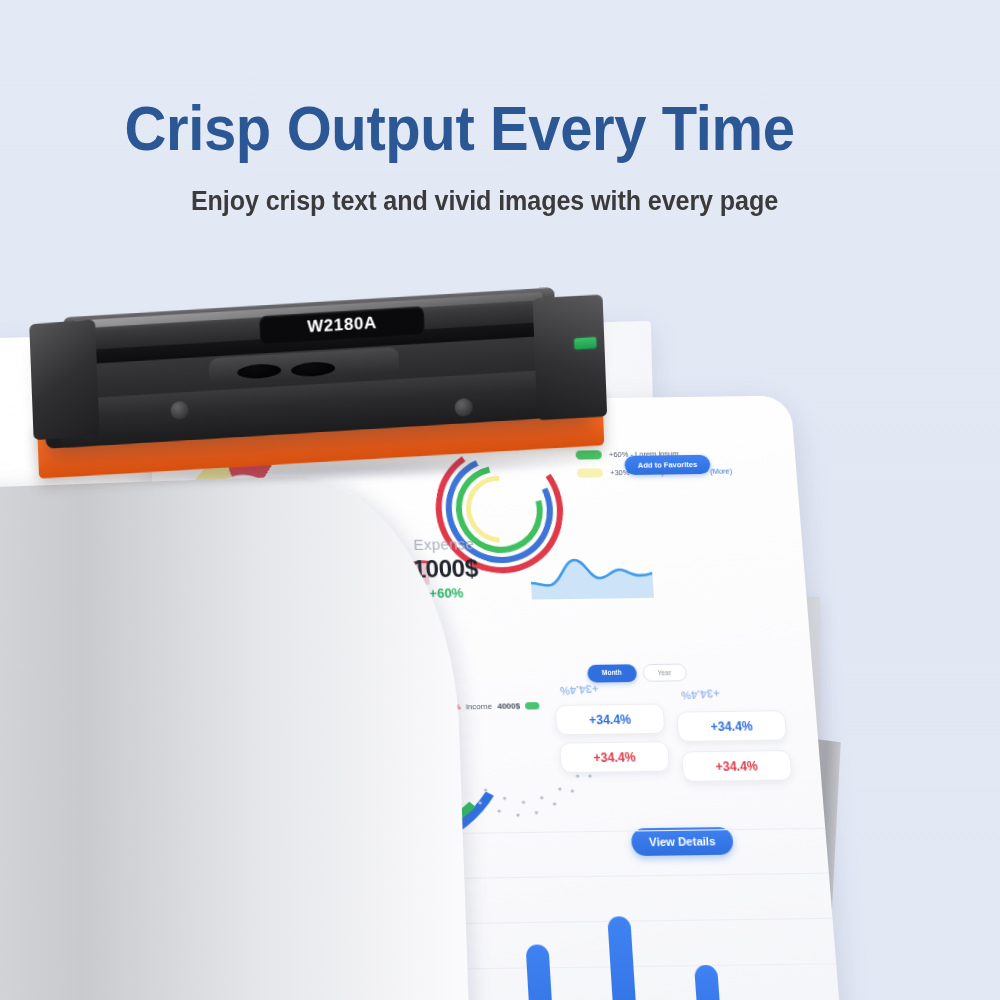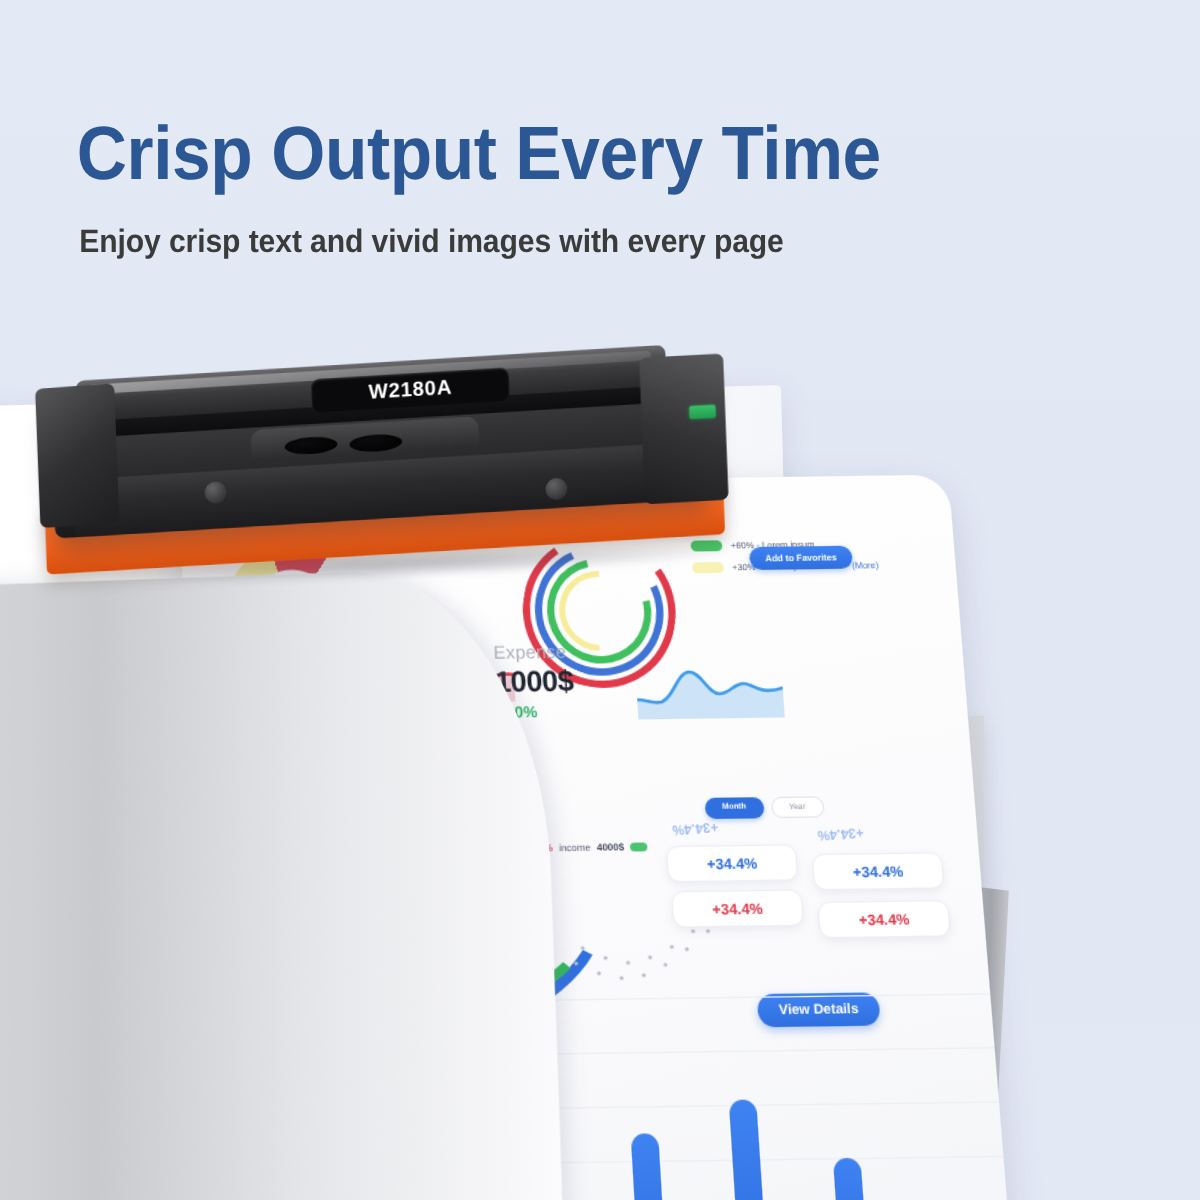--- a/index.html
+++ b/index.html
@@ -2,21 +2,21 @@
 <html><head>
 <meta charset="utf-8">
 <style>
   html,body{margin:0;padding:0;}
   body{
     width:1000px;height:1000px;overflow:hidden;
     font-family:"Liberation Sans", sans-serif;
     background:#e3e8f5;
   }
   .stage{position:relative;width:1000px;height:1000px;overflow:hidden;
-    background:linear-gradient(180deg,#e4e9f6 0%,#e2e7f4 52%,#e3e8f5 100%);}
+    background:linear-gradient(180deg,#e4e9f6 0%,#e2e7f4 52%,#e3e8f5 100%);text-align:center;}
 
   
   .headline{
     position:absolute;left:64px;top:96px;width:860px;
     font-size:63px;line-height:1.02;font-weight:bold;
     letter-spacing:-0.4px;
     color:#2b5795;
     font-family:"Liberation Sans", sans-serif;
     transform:scaleX(0.92);transform-origin:left center;
     white-space:nowrap;

